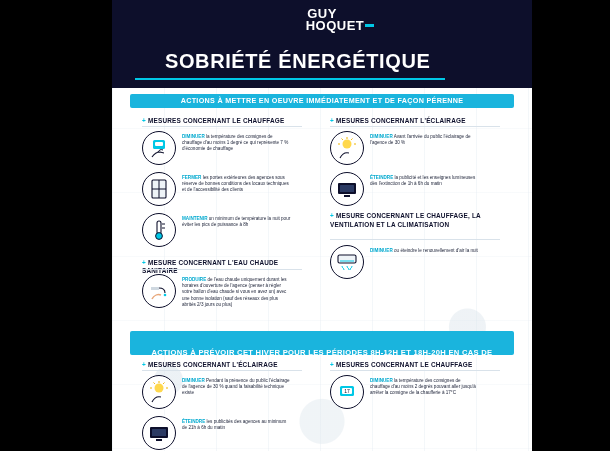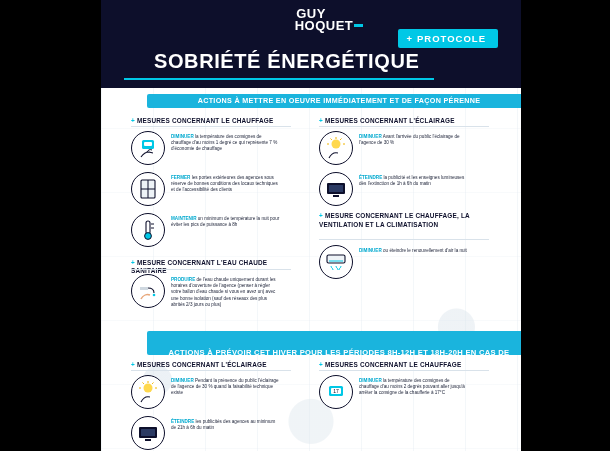--- a/index.html
+++ b/index.html
@@ -9,21 +9,21 @@
     font-family: "Liberation Sans", sans-serif;
     overflow: hidden;
   }
   #page {
     position: relative;
     width: 610px; height: 451px;
     background: #000;
   }
   #poster {
     position: absolute;
-    left: 101px; top: 0px;
+    left: 112px; top: 0px;
     width: 420px; height: 451px;
     background: #ffffff;
     overflow: hidden;
   }
   
   .bg-art {
     position: absolute; inset: 0;
     background:
       linear-gradient(to right, rgba(200,215,228,0.35) 0 1px, transparent 1px 100%) 0 0/52px 100%,
       linear-gradient(to bottom, rgba(205,218,230,0.22) 0 1px, transparent 1px 100%) 0 0/100% 64px,
@@ -72,21 +72,21 @@
     margin-left: 30px;
   }
   .title-underline {
     position:absolute; left: 23px; top: 78px; width: 310px; height: 2px;
     background: #00c8e6;
   }
   
   .band {
     position:absolute; left: 18px; width: 384px;
     background: #1ab4dd; color:#fff; border-radius: 2px;
-    text-align:center; font-weight:bold; letter-spacing:.3px;margin-left:28px;
+    text-align:center; font-weight:bold; letter-spacing:.3px;
   }
   .band.b1 { top: 94px; height: 14px; font-size: 7.2px; line-height: 14px; }
   .band.b2 { top: 331px; height: 24px; font-size: 7.6px; line-height: 11px; padding-top:16px; }
   
   .subhead {
     position:absolute; font-size: 6.4px; font-weight: bold; color:#0d0f2b;
     letter-spacing:.2px; line-height: 8px;
   }
   .subhead .bullet { color:#00c8e6; font-weight:bold; margin-right:2px; }
   
@@ -116,23 +116,20 @@
   <div id="poster">
     <div class="bg-art"></div>
 
     <div class="dark"></div>
 
     <div class="logo">
       <div class="l1">GUY</div>
       <div class="l2"><span>HOQUET</span><span class="bar"></span></div>
     </div>
 
-    <div class="protocol-tab">
-      <span class="plus">+</span><span>PROTOCOLE</span>
-    </div>
 
     <div class="title-band">
       <div class="txt">SOBRIÉTÉ ÉNERGÉTIQUE</div>
     </div>
     <div class="title-underline"></div>
 
     <div class="band b1">ACTIONS À METTRE EN OEUVRE IMMÉDIATEMENT ET DE FAÇON PÉRENNE</div>
 
     <div class="subhead" style="left:30px; top:117px; width:160px;">
       <span class="bullet">+</span><span>MESURES CONCERNANT LE CHAUFFAGE</span>

